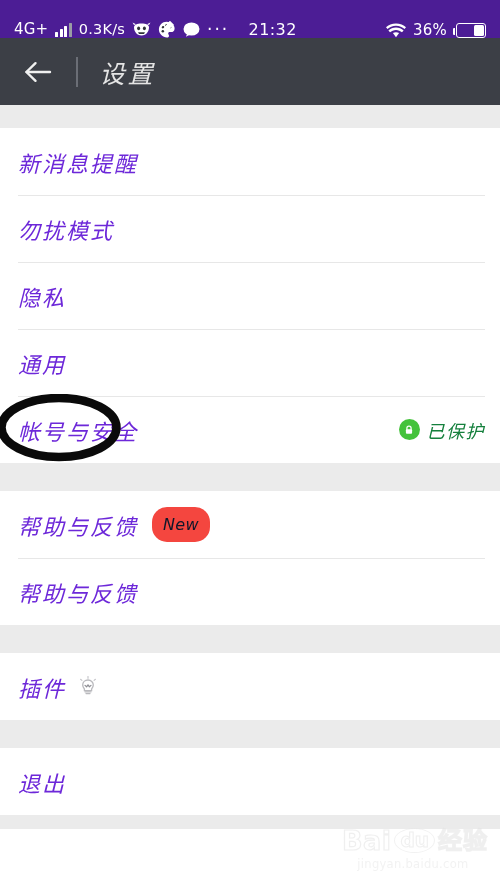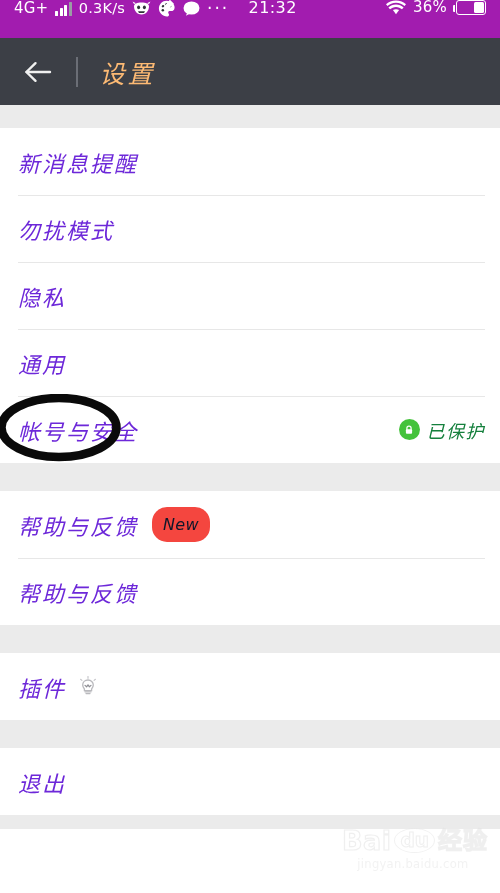--- a/index.html
+++ b/index.html
@@ -20,24 +20,24 @@
     width: 500px;
     height: 893px;
     background: #ffffff;
     overflow: hidden;
   }
 
   
   .statusbar {
     position: relative;
     height: 38px;
-    background: #a21caf;
+    background: #4c1d95;
     color: #ffffff;
     display: flex;
-    align-items: flex-start;
+    align-items: flex-end;
     padding: 0 14px;
     box-sizing: border-box;
   }
   .sb-left {
     display: flex;
     align-items: center;
     gap: 7px;
     flex: 0 0 auto;
   }
   .sb-center {
@@ -132,21 +132,21 @@
   }
   .hdr-divider {
     width: 1.5px;
     height: 30px;
     background: #6b6e76;
     margin: 0 22px 0 18px;
   }
   .hdr-title {
     font-family: "DejaVu Serif", "Liberation Serif", serif;
     font-size: 25px;
-    color: #fdba74;
+    color: #e5e5e5;
     letter-spacing: 3px;
     font-weight: 400;
     font-style: italic;
   }
 
   
   .spacer {
     background: #ebebeb;
     width: 100%;
   }

